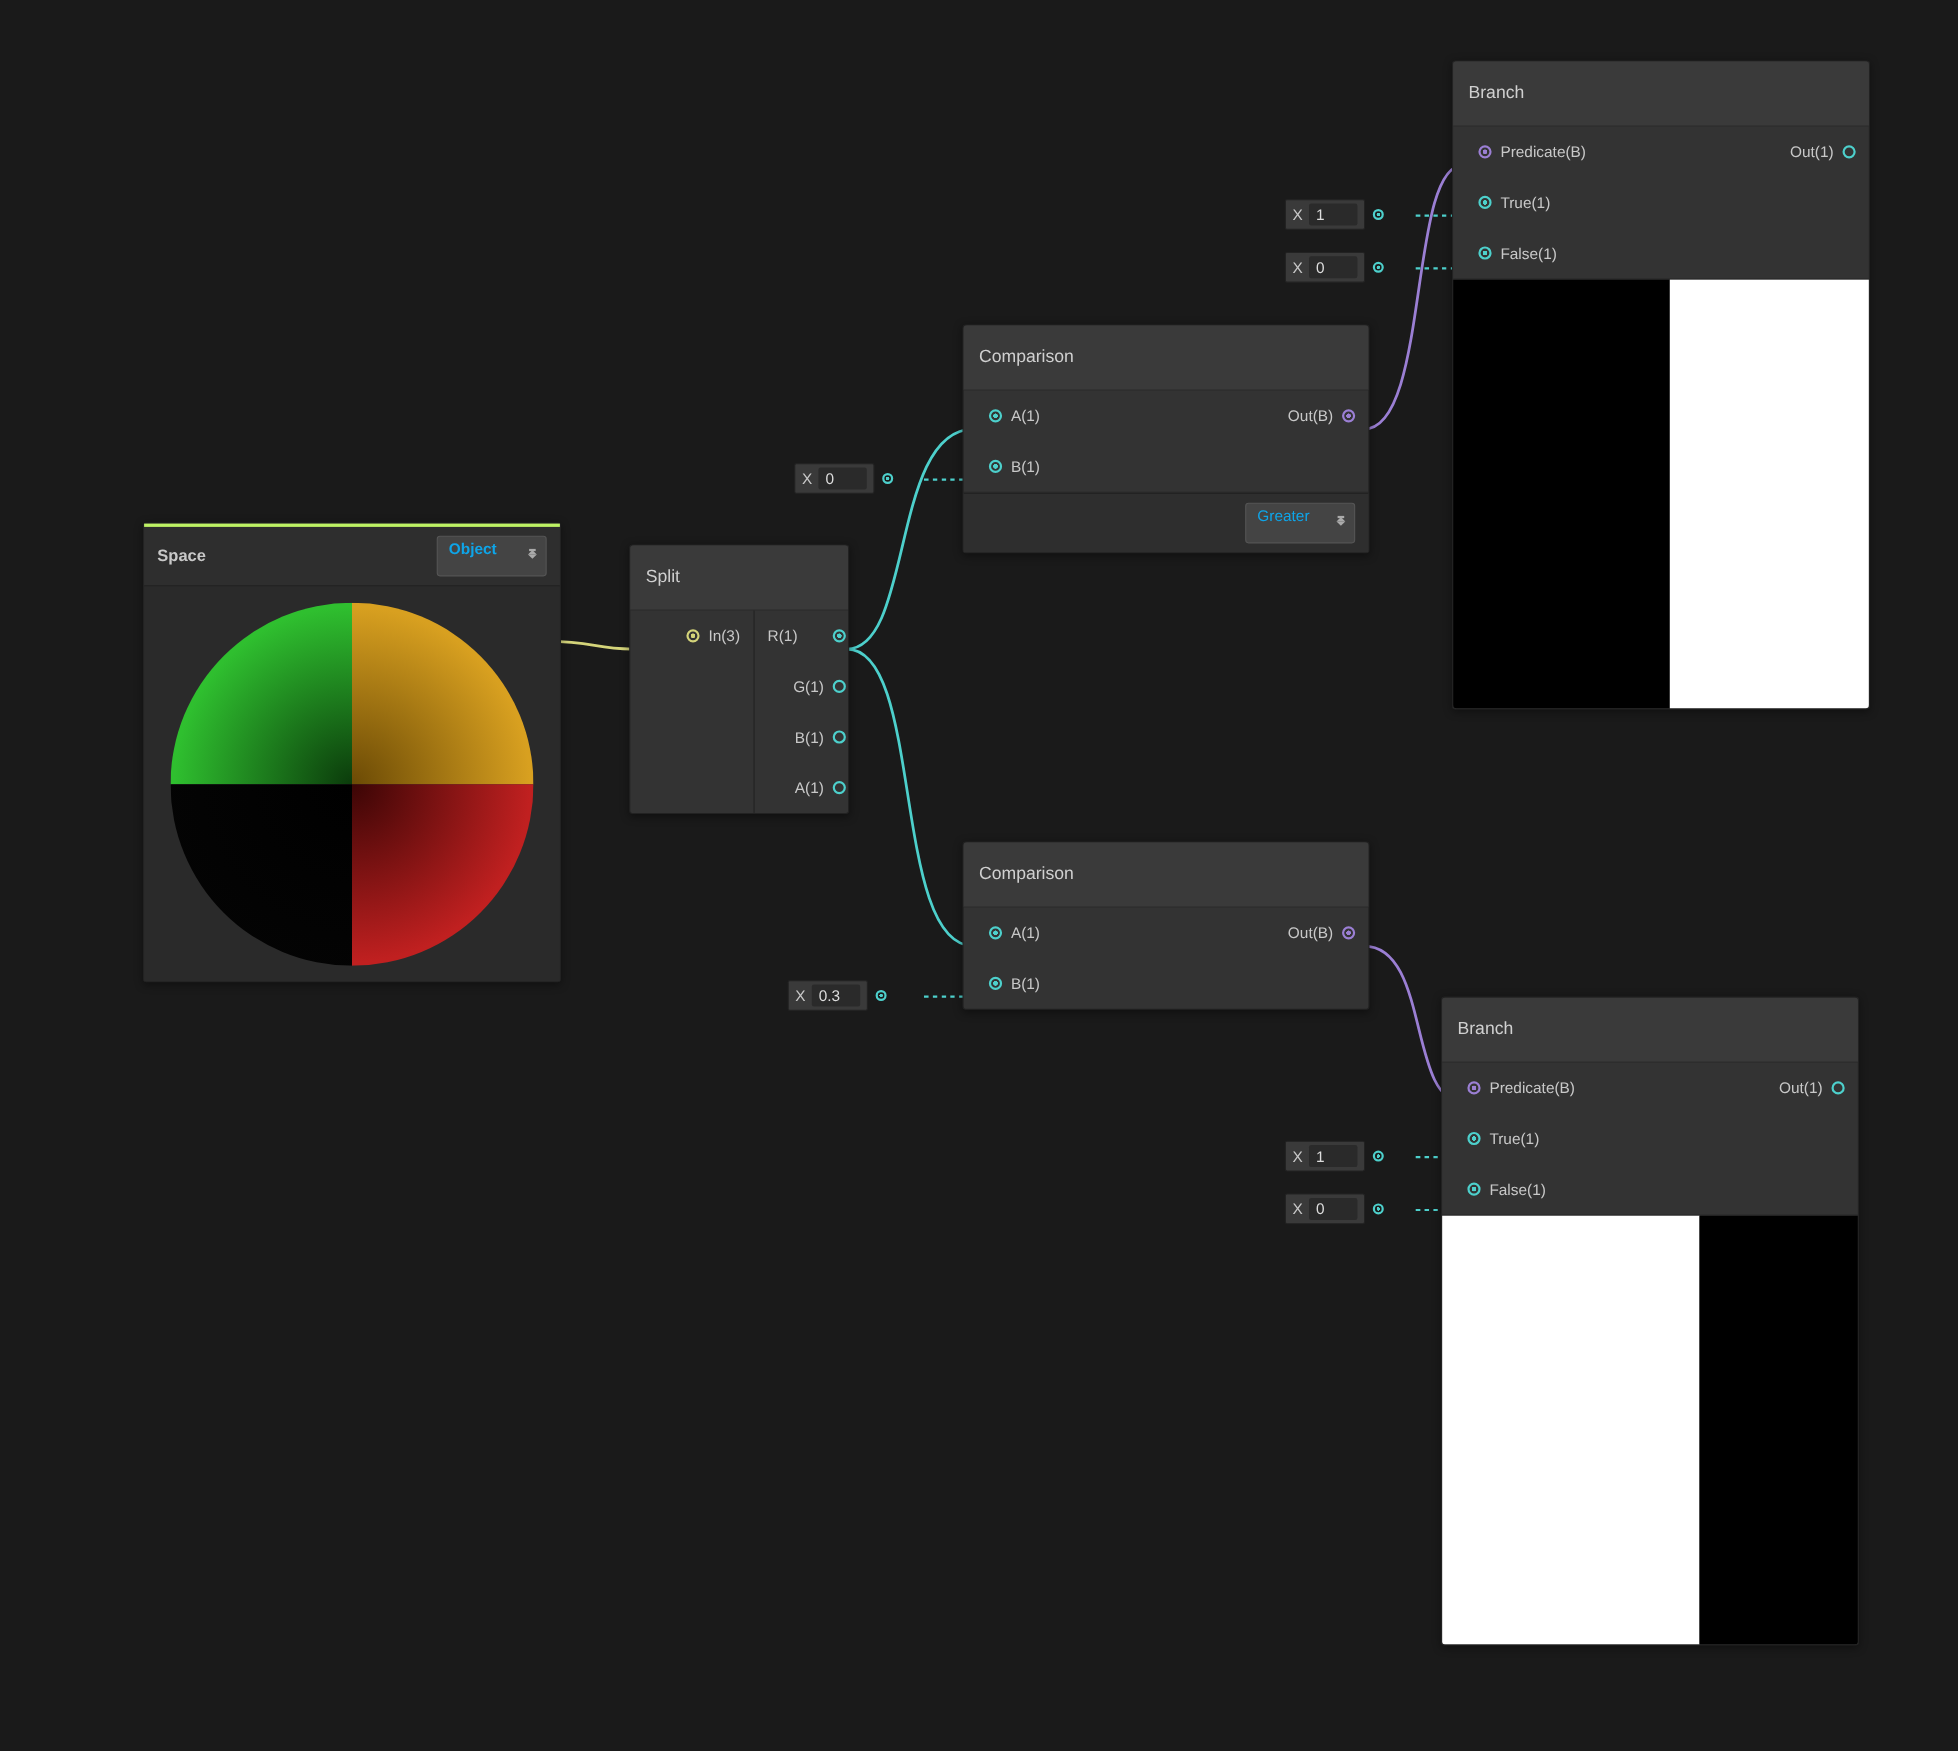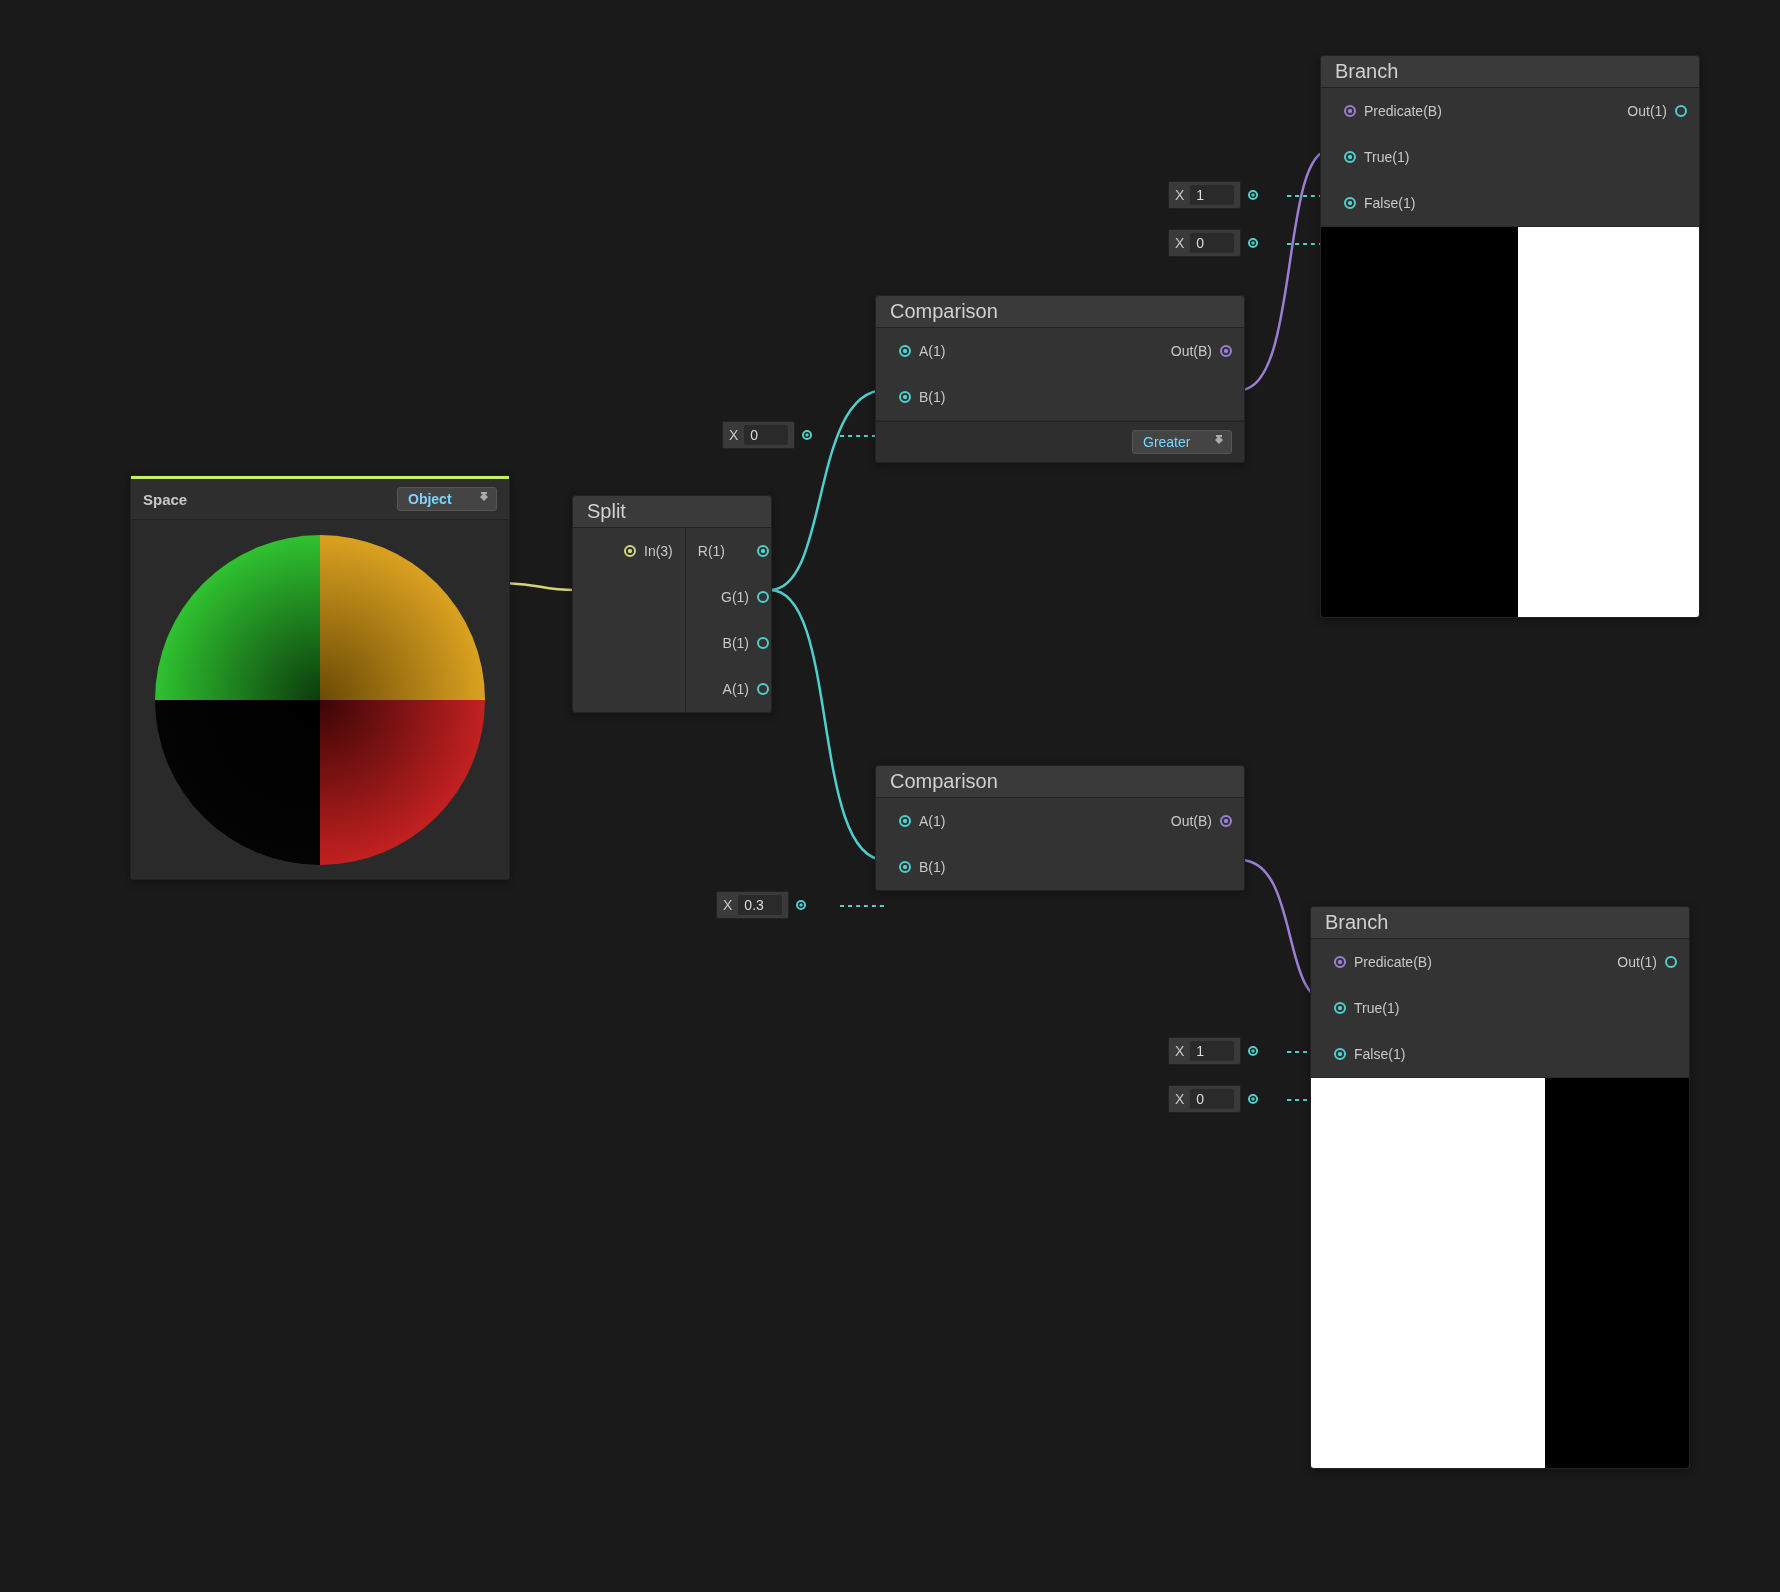--- a/index.html
+++ b/index.html
@@ -30,22 +30,22 @@
     background: #333333;
     border: 1px solid #222;
     border-radius: 3px;
     box-shadow: 0 2px 8px rgba(0,0,0,0.4);
     z-index: 2;
   }
   .node-header {
     background: #3a3a3a;
     border-top-left-radius: 3px;
     border-top-right-radius: 3px;
-    padding: 4px 14px;
-    font-size: 20px;
+    padding: 20px 14px;
+    font-size: 16px;
     color: #d0d0d0;
     border-bottom: 1px solid #222;
   }
   .node-body {
     display: flex;
     flex-direction: column;
   }
   .node-row {
     display: flex;
     justify-content: space-between;
@@ -86,22 +86,22 @@
     justify-content: space-between;
     padding: 8px 12px;
     background: #2e2e2e;
     border-top: 3px solid #bef264;
     font-weight: bold;
   }
   .select {
     background: #444;
     border: 1px solid #555;
     border-radius: 3px;
-    padding: 3px 22px 3px 10px;
-    color: #7dd3fc;
+    padding: 3px 22px 16px 10px;
+    color: #0ea5e9;
     font-size: 14px;
     position: relative;
     min-width: 100px;
     display: inline-flex;
     align-items: center;
   }
   .select::after {
     content: "";
     position: absolute;
     right: 8px;

